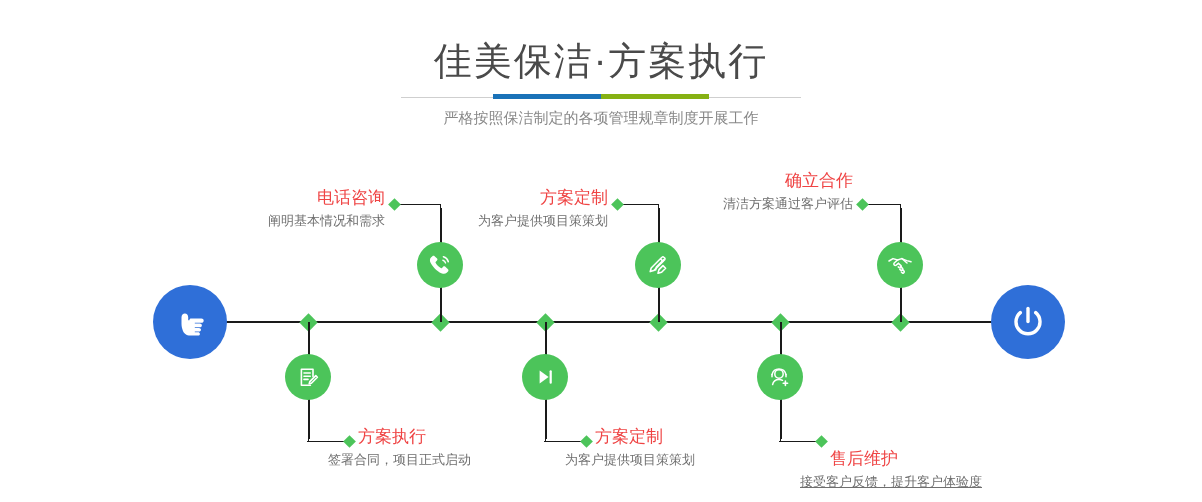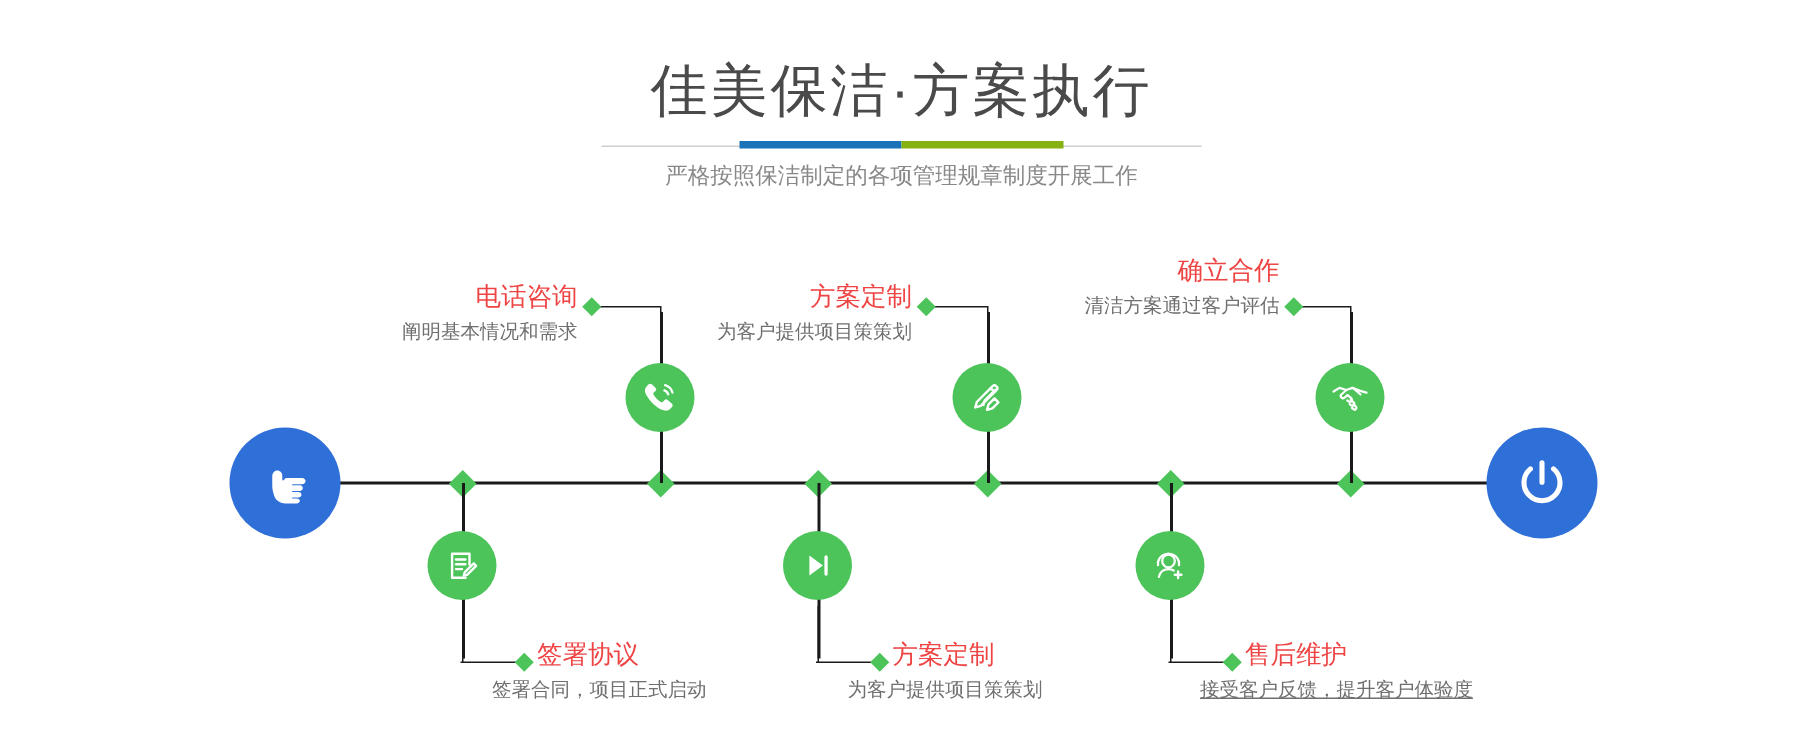--- a/index.html
+++ b/index.html
@@ -288,21 +288,21 @@
           <line x1="10.0" y1="16.4" x2="14.0" y2="16.4"></line>
           <path d="M21.8 12.6l1.6 1.6-6.0 6.0-2.2 0.6 0.6-2.2z"></path>
         </g>
       </svg>
     </span>
   </div>
   <div class="elbow-v" style="left:307.5px; top:404px; height:38px;"></div>
   <div class="elbow-h" style="left:307px; top:441px; width:42px;"></div>
   <div class="label-diamond" style="left:345px; top:437px;"></div>
   <div class="step-label bot-lbl" style="left:358px; top:426px; width:260px;">
-    <div class="ttl">签署协议</div>
+    <div class="ttl">方案执行</div>
     <div class="dsc" style="margin-left:-30px;">签署合同，项目正式启动</div>
   </div>
 
   <div class="v-connector" style="left:544.5px; top:322px; height:117px;"></div>
   <div class="step-icon" style="left:522px; top:354px;">
     <span>
       <svg width="28" height="28" viewBox="0 0 28 28">
         <path fill="#ffffff" d="M8.6 7.4l9.0 6.6-9.0 6.6z"></path>
         <rect x="18.6" y="7.2" width="2.2" height="13.6" rx="1.1" fill="#ffffff"></rect>
       </svg>
@@ -329,18 +329,18 @@
         <g stroke="#ffffff" stroke-width="1.6" stroke-linecap="round">
           <line x1="19.4" y1="18.0" x2="19.4" y2="22.4"></line>
           <line x1="17.2" y1="20.2" x2="21.6" y2="20.2"></line>
         </g>
       </svg>
     </span>
   </div>
   <div class="elbow-v" style="left:779.5px; top:404px; height:38px;"></div>
   <div class="elbow-h" style="left:779px; top:441px; width:42px;"></div>
   <div class="label-diamond" style="left:817px; top:437px;"></div>
-  <div class="step-label bot-lbl" style="left:830px; top:426px; width:280px;">
+  <div class="step-label bot-lbl" style="left:830px; top:448px; width:280px;">
     <div class="ttl">售后维护</div>
     <div class="dsc" style="margin-left:-30px;text-decoration:underline;">接受客户反馈，提升客户体验度</div>
   </div>
 
 </div>
 
 </body></html>

